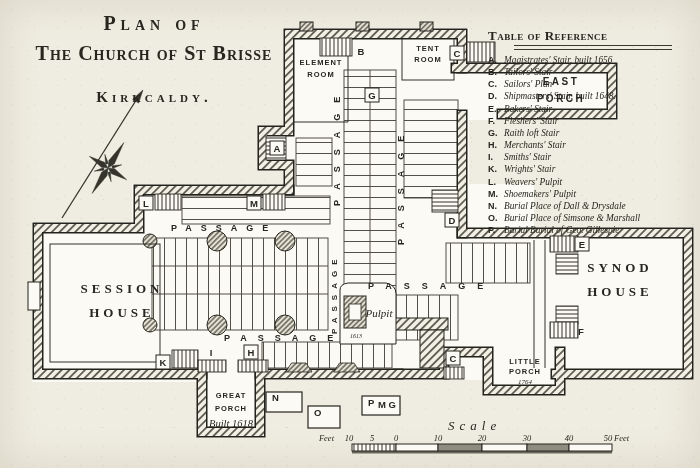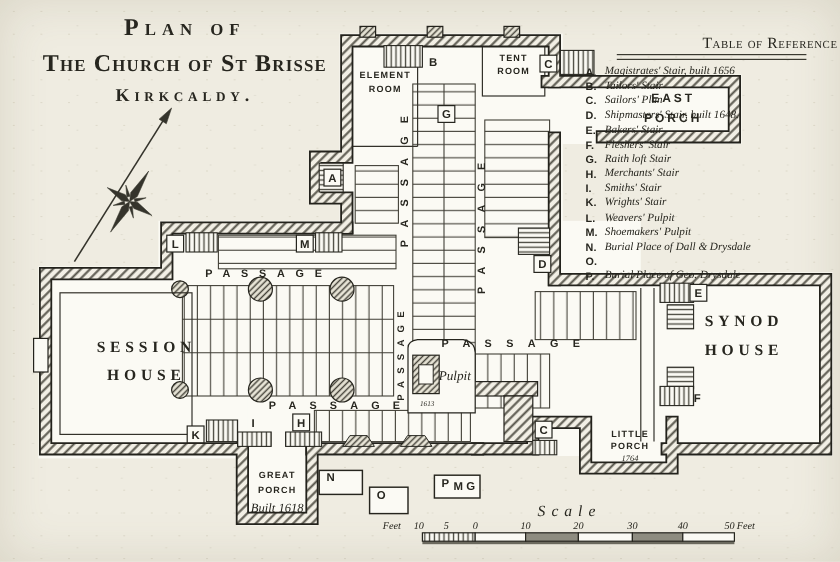--- a/index.html
+++ b/index.html
@@ -12,24 +12,24 @@
     background-size:23px 19px, 37px 29px;
     background-position:0 0, 9px 7px;
     box-shadow:inset 0 0 40px rgba(120,110,80,.18);
     font-family:"Liberation Serif", serif;color:#27261f;
   }
   .abs{position:absolute;}
   
   .title-block{left:6px;top:12px;width:296px;text-align:center;}
   .t1{font-variant:small-caps;font-size:20px;letter-spacing:5px;font-weight:bold;}
   .t2{font-variant:small-caps;font-size:20px;letter-spacing:1px;font-weight:bold;margin-top:7px;white-space:nowrap;}
-  .t3{font-variant:small-caps;font-size:15px;letter-spacing:4px;font-weight:bold;margin-top:7px;}
+  .t3{font-variant:small-caps;font-size:15px;letter-spacing:4px;font-weight:bold;margin-top:24px;}
   
   .ref{left:488px;top:28px;width:210px;}
-  .ref-title{font-variant:small-caps;font-weight:normal;font-size:13px;letter-spacing:.5px;text-align:right;white-space:nowrap;}
+  .ref-title{font-variant:small-caps;font-weight:bold;font-size:13px;letter-spacing:.5px;text-align:left;white-space:nowrap;}
   .ref-rule{height:3px;border-top:1px solid #3a3930;border-bottom:1px solid #3a3930;width:158px;margin:1px auto 4px auto;}
   .ref-row{display:flex;font-size:9.3px;line-height:12.15px;white-space:nowrap;}
   .ref-key{width:16px;font-weight:bold;font-family:"Liberation Sans",sans-serif;font-size:9px;}
   .ref-label{font-style:italic;}
   
   svg text{fill:#27261f;}
   .rm-lg{font-family:"Liberation Serif",serif;font-size:13px;letter-spacing:4px;font-weight:bold;}
   .rm-md{font-family:"Liberation Sans",sans-serif;font-size:10px;letter-spacing:2.5px;font-weight:bold;}
   .rm-sm{font-family:"Liberation Sans",sans-serif;font-size:7.5px;letter-spacing:1px;font-weight:bold;}
   .psg{font-family:"Liberation Sans",sans-serif;font-size:9px;font-weight:bold;}
@@ -338,20 +338,21 @@
     <div class="ref-row">
         <span class="ref-key">M.</span>
         <span class="ref-label">Shoemakers' Pulpit</span>
       </div>
     <div class="ref-row">
         <span class="ref-key">N.</span>
         <span class="ref-label">Burial Place of Dall &amp; Drysdale</span>
       </div>
     <div class="ref-row">
         <span class="ref-key">O.</span>
+        <span class="ref-label">Burial Place of Simsone &amp; Marshall</span>
       </div>
     <div class="ref-row">
         <span class="ref-key">P.</span>
-        <span class="ref-label">Burial Place of Geo. Drysdale</span>
+        <span class="ref-label">Burial Burial of Geo. Gillespie</span>
       </div>
   </div>
 
 </div>
 
 </body></html>

